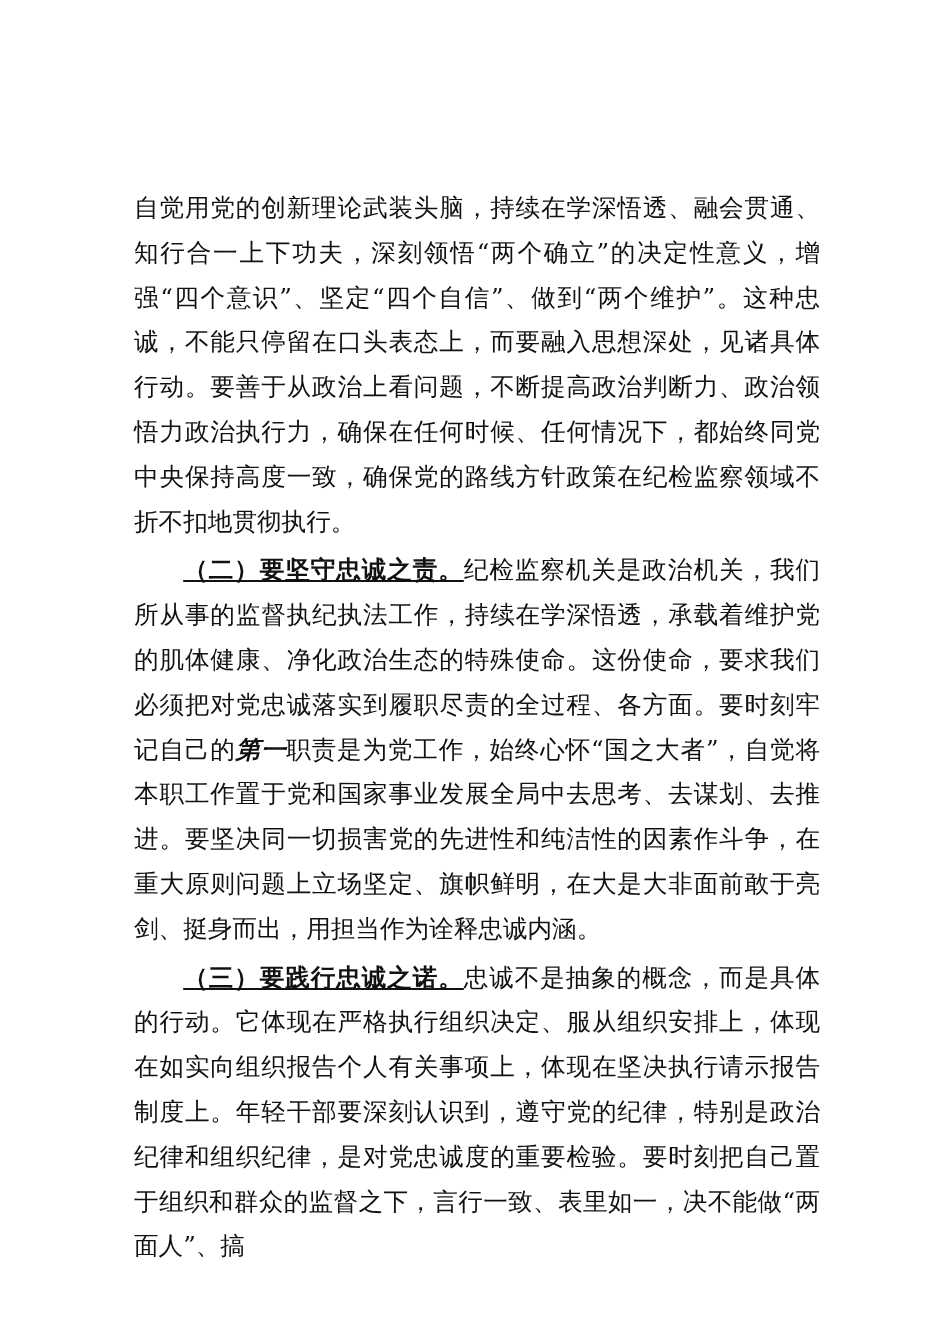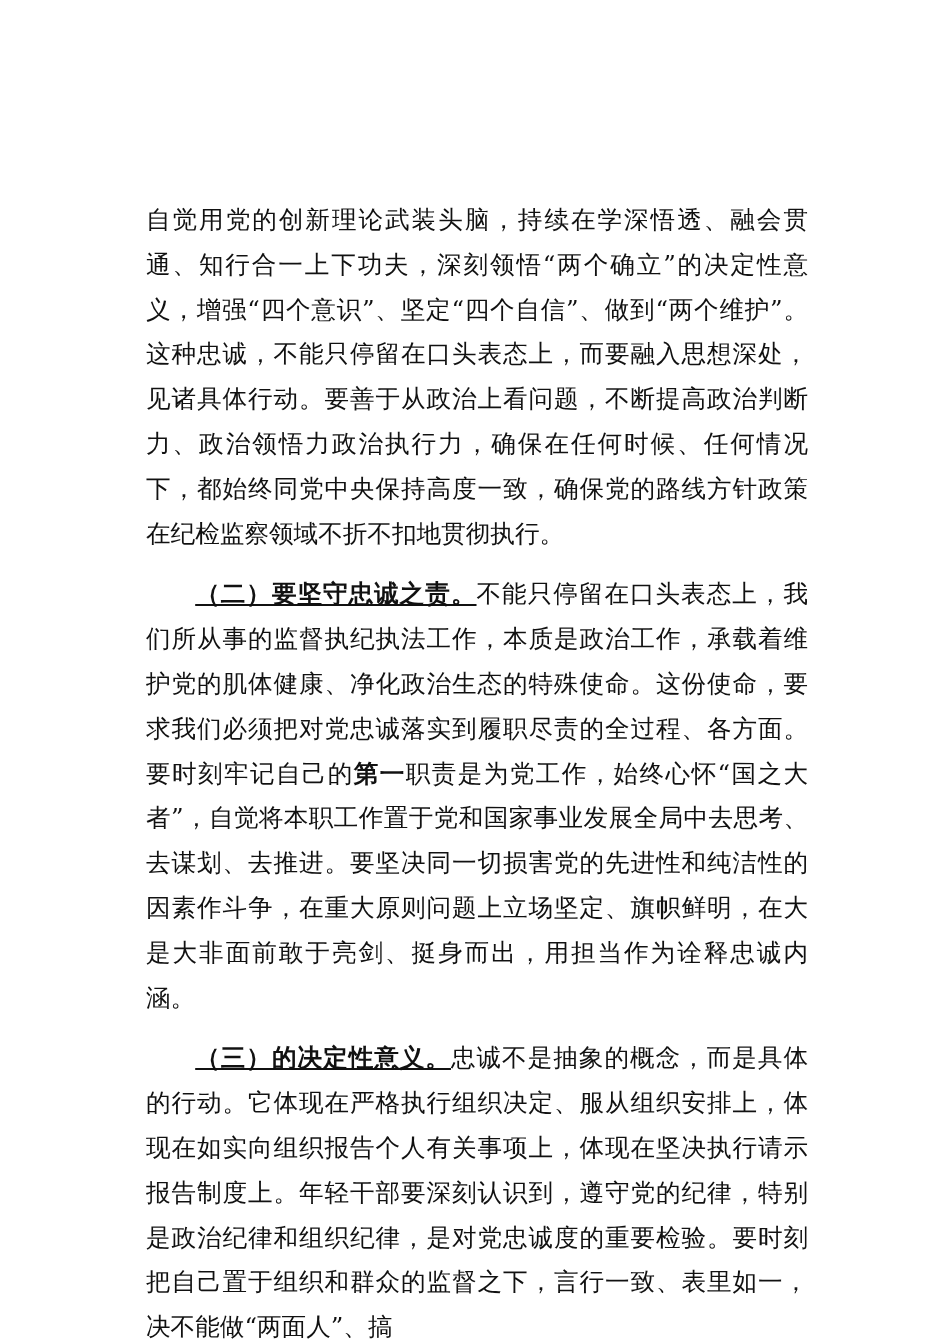--- a/index.html
+++ b/index.html
@@ -3,31 +3,31 @@
 <meta charset="utf-8">
 <style>
   html, body { margin: 0; padding: 0; background: #ffffff; }
   body { width: 950px; height: 1344px; position: relative; overflow: hidden; }
   .page {
     position: absolute; left: 130px; top: 182px; width: 694px;
     font-family: "DejaVu Serif", "Liberation Serif", serif;
     font-size: 24.6px; line-height: 44.8px; color: #111111;
     text-align: justify; text-justify: inter-character;
   }
-  .para { margin: 16px; }
+  .para { margin: 4px; }
   .indent { text-indent: 2em; }
-  .bold { font-weight: bold; }
+  .bold { font-weight: bold; font-style: italic; }
   .head { font-weight: bold; text-decoration: underline; }
 </style>
 </head>
 <body>
 
 <div class="page">
   <p class="para">
     <span>自觉用党的创新理论武装头脑，持续在学深悟透、融会贯通、知行合一上下功夫，深刻领悟“两个确立”的决定性意义，增强“四个意识”、坚定“四个自信”、做到“两个维护”。这种忠诚，不能只停留在口头表态上，而要融入思想深处，见诸具体行动。要善于从政治上看问题，不断提高政治判断力、政治领悟力政治执行力，确保在任何时候、任何情况下，都始终同党中央保持高度一致，确保党的路线方针政策在纪检监察领域不折不扣地贯彻执行。</span>
   </p>
   <p class="para indent">
-    <span class="head">（二）要坚守忠诚之责。</span><span>不能只停留在口头表态上，我们所从事的监督执纪执法工作，本质是政治工作，承载着维护党的肌体健康、净化政治生态的特殊使命。这份使命，要求我们必须把对党忠诚落实到履职尽责的全过程、各方面。要时刻牢记自己的</span><span class="bold">第一</span><span>职责是为党工作，始终心怀“国之大者”，自觉将本职工作置于党和国家事业发展全局中去思考、去谋划、去推进。要坚决同一切损害党的先进性和纯洁性的因素作斗争，在重大原则问题上立场坚定、旗帜鲜明，在大是大非面前敢于亮剑、挺身而出，用担当作为诠释忠诚内涵。</span>
+    <span class="head">（二）要坚守忠诚之责。</span><span>纪检监察机关是政治机关，我们所从事的监督执纪执法工作，持续在学深悟透，承载着维护党的肌体健康、净化政治生态的特殊使命。这份使命，要求我们必须把对党忠诚落实到履职尽责的全过程、各方面。要时刻牢记自己的</span><span class="bold">第一</span><span>职责是为党工作，始终心怀“国之大者”，自觉将本职工作置于党和国家事业发展全局中去思考、去谋划、去推进。要坚决同一切损害党的先进性和纯洁性的因素作斗争，在重大原则问题上立场坚定、旗帜鲜明，在大是大非面前敢于亮剑、挺身而出，用担当作为诠释忠诚内涵。</span>
   </p>
   <p class="para indent">
-    <span class="head">（三）的决定性意义。</span><span>忠诚不是抽象的概念，而是具体的行动。它体现在严格执行组织决定、服从组织安排上，体现在如实向组织报告个人有关事项上，体现在坚决执行请示报告制度上。年轻干部要深刻认识到，遵守党的纪律，特别是政治纪律和组织纪律，是对党忠诚度的重要检验。要时刻把自己置于组织和群众的监督之下，言行一致、表里如一，决不能做“两面人”、搞</span>
+    <span class="head">（三）要践行忠诚之诺。</span><span>忠诚不是抽象的概念，而是具体的行动。它体现在严格执行组织决定、服从组织安排上，体现在如实向组织报告个人有关事项上，体现在坚决执行请示报告制度上。年轻干部要深刻认识到，遵守党的纪律，特别是政治纪律和组织纪律，是对党忠诚度的重要检验。要时刻把自己置于组织和群众的监督之下，言行一致、表里如一，决不能做“两面人”、搞</span>
   </p>
 </div>
 
 </body></html>

